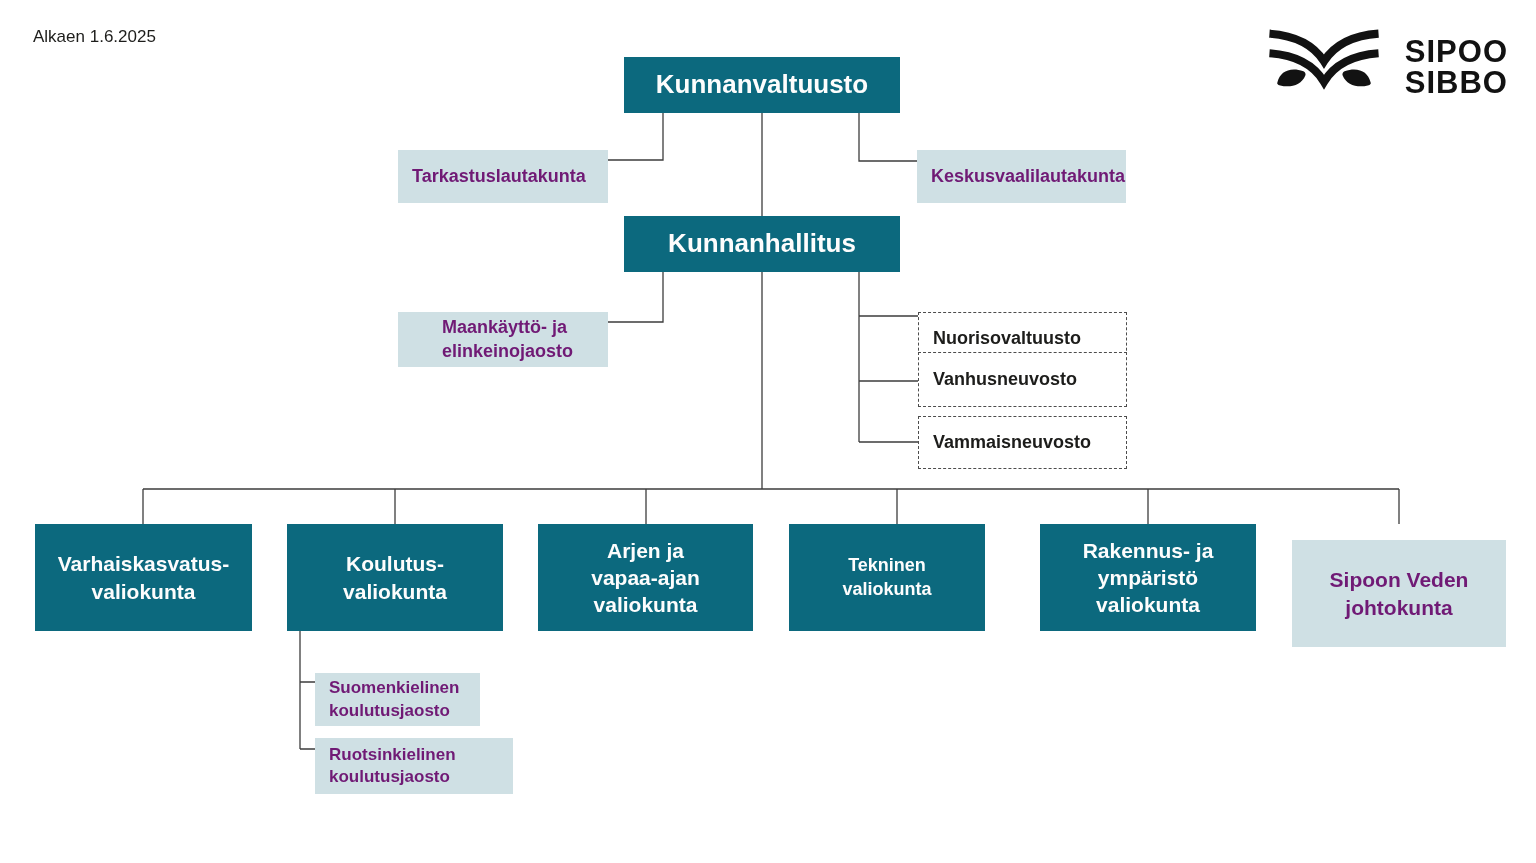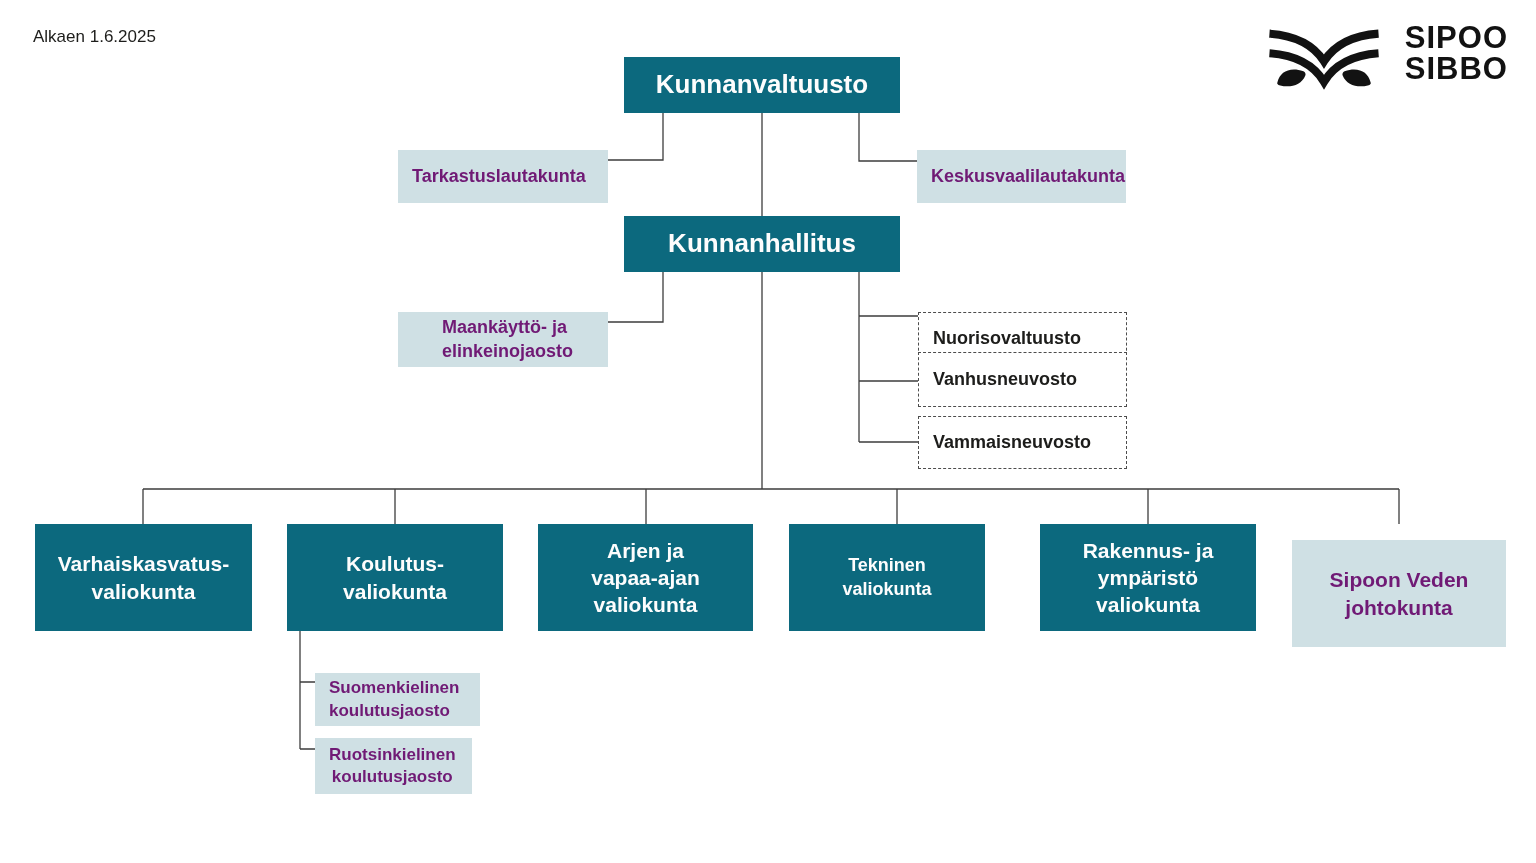--- a/index.html
+++ b/index.html
@@ -12,21 +12,21 @@
     overflow:hidden;
   }
   
   .title-block{position:absolute;left:33px;top:24px;}
   .page-title{
     font-size:25px;font-weight:bold;line-height:1.22;
     white-space:pre-line;color:#121212;letter-spacing:0.2px;
   }
   .page-subtitle{font-size:17px;color:#1d1d1b;margin-top:3px;}
   
-  .logo{position:absolute;right:28px;top:22px;display:flex;align-items:flex-start;gap:20px;}
+  .logo{position:absolute;right:28px;top:22px;display:flex;align-items:flex-end;gap:20px;}
   .logo svg{display:block;}
   .logo-text{
     font-size:31px;font-weight:bold;line-height:1.0;color:#121212;
     letter-spacing:1px;text-align:left;
   }
   
   .connectors{position:absolute;left:0;top:0;width:1536px;height:863px;}
   
   .node{
     position:absolute;box-sizing:border-box;
@@ -50,21 +50,21 @@
   #n-nuorisovaltuusto{left:918px;top:288px;width:209px;height:54px;font-size:18px;margin-top:24px;}
   #n-vanhusneuvosto{left:918px;top:352px;width:209px;height:55px;font-size:18px;}
   #n-vammaisneuvosto{left:918px;top:416px;width:209px;height:53px;font-size:18px;}
   #n-varhaiskasvatus{left:35px;top:524px;width:217px;height:107px;font-size:21px;}
   #n-koulutus{left:287px;top:524px;width:216px;height:107px;font-size:21px;}
   #n-arjen{left:538px;top:524px;width:215px;height:107px;font-size:21px;}
   #n-tekninen{left:789px;top:524px;width:196px;height:107px;font-size:18px;}
   #n-rakennus{left:1040px;top:524px;width:216px;height:107px;font-size:21px;}
   #n-sipoonveden{left:1292px;top:524px;width:214px;height:107px;font-size:21px;}
   #n-suomenkielinen{left:315px;top:657px;width:165px;height:53px;font-size:17px;}
-  #n-ruotsinkielinen{left:315px;top:722px;width:157px;height:56px;font-size:17px;text-align:center;}
+  #n-ruotsinkielinen{left:315px;top:722px;width:198px;height:56px;font-size:17px;}
 </style>
 </head>
 <body>
 
 <div class="canvas">
 
   <div class="title-block">
     <div class="page-subtitle">Alkaen 1.6.2025</div>
   </div>
 

